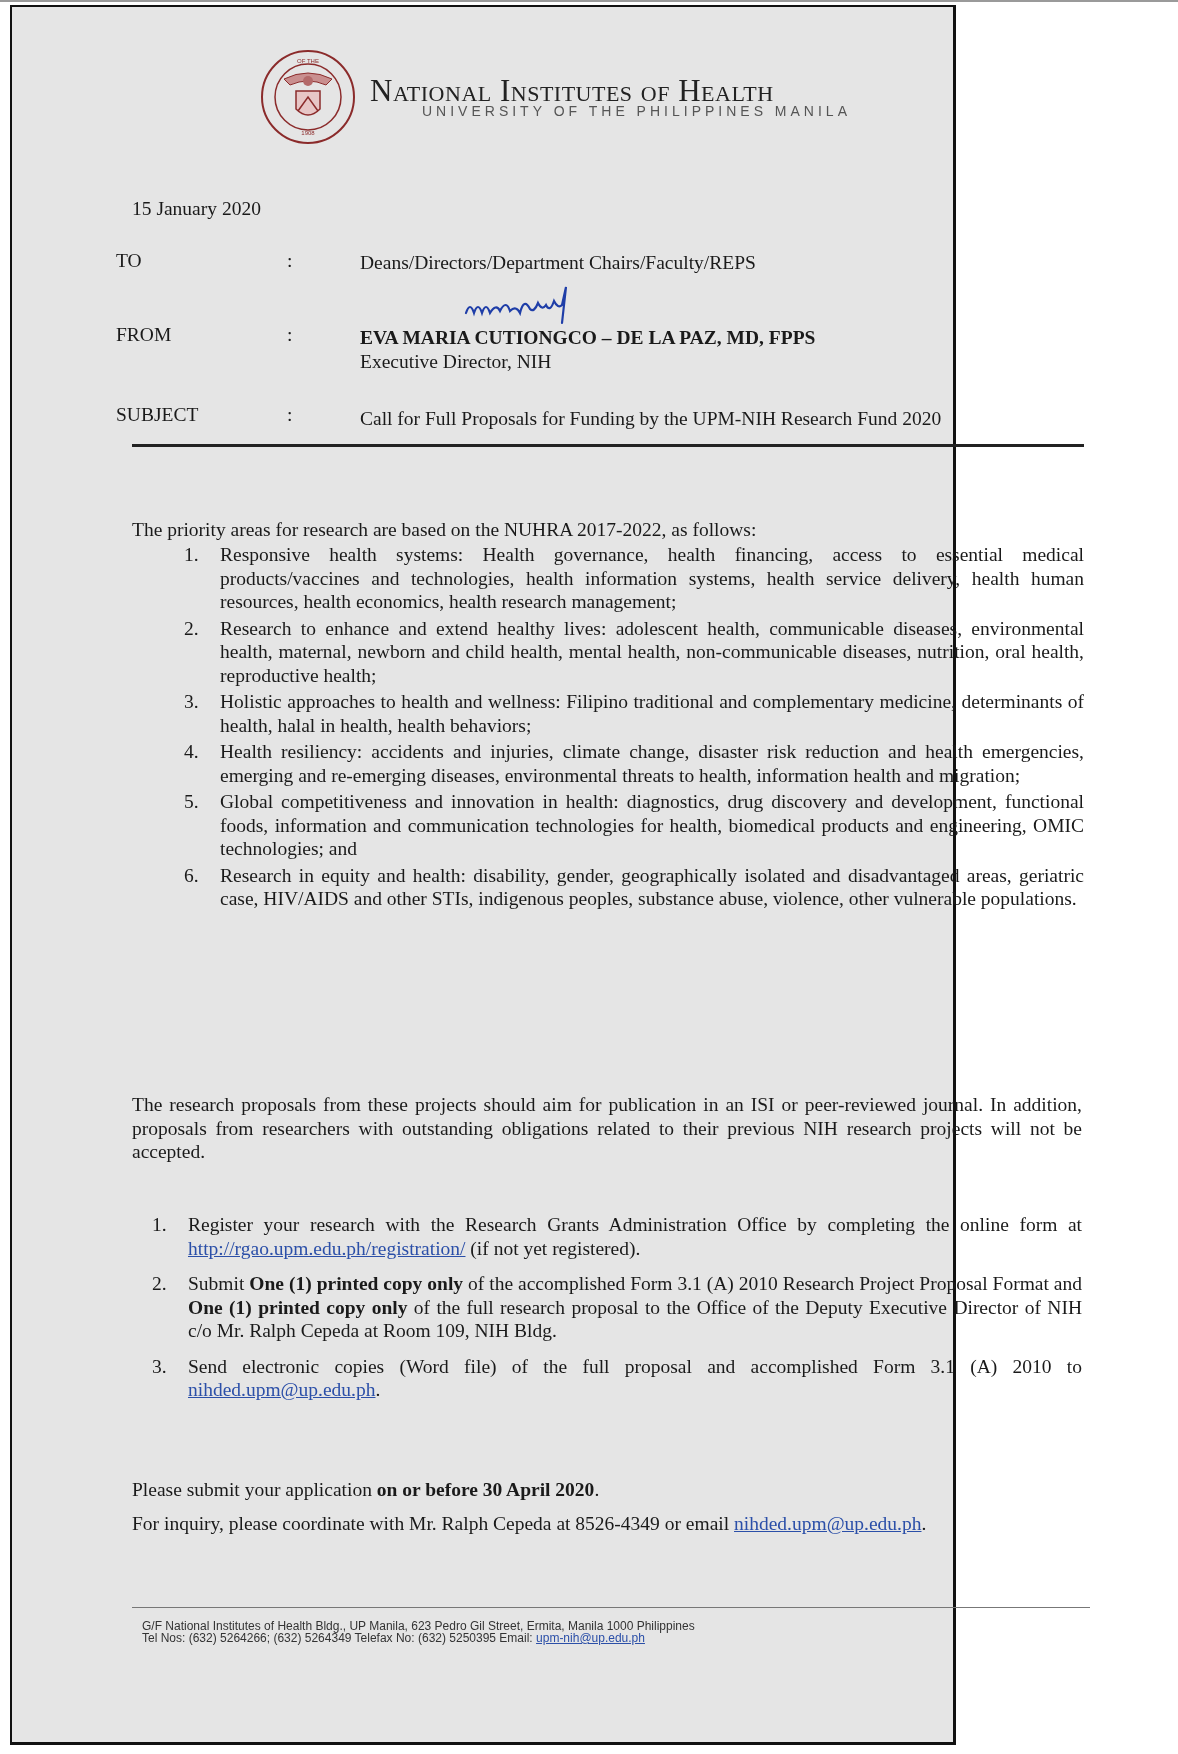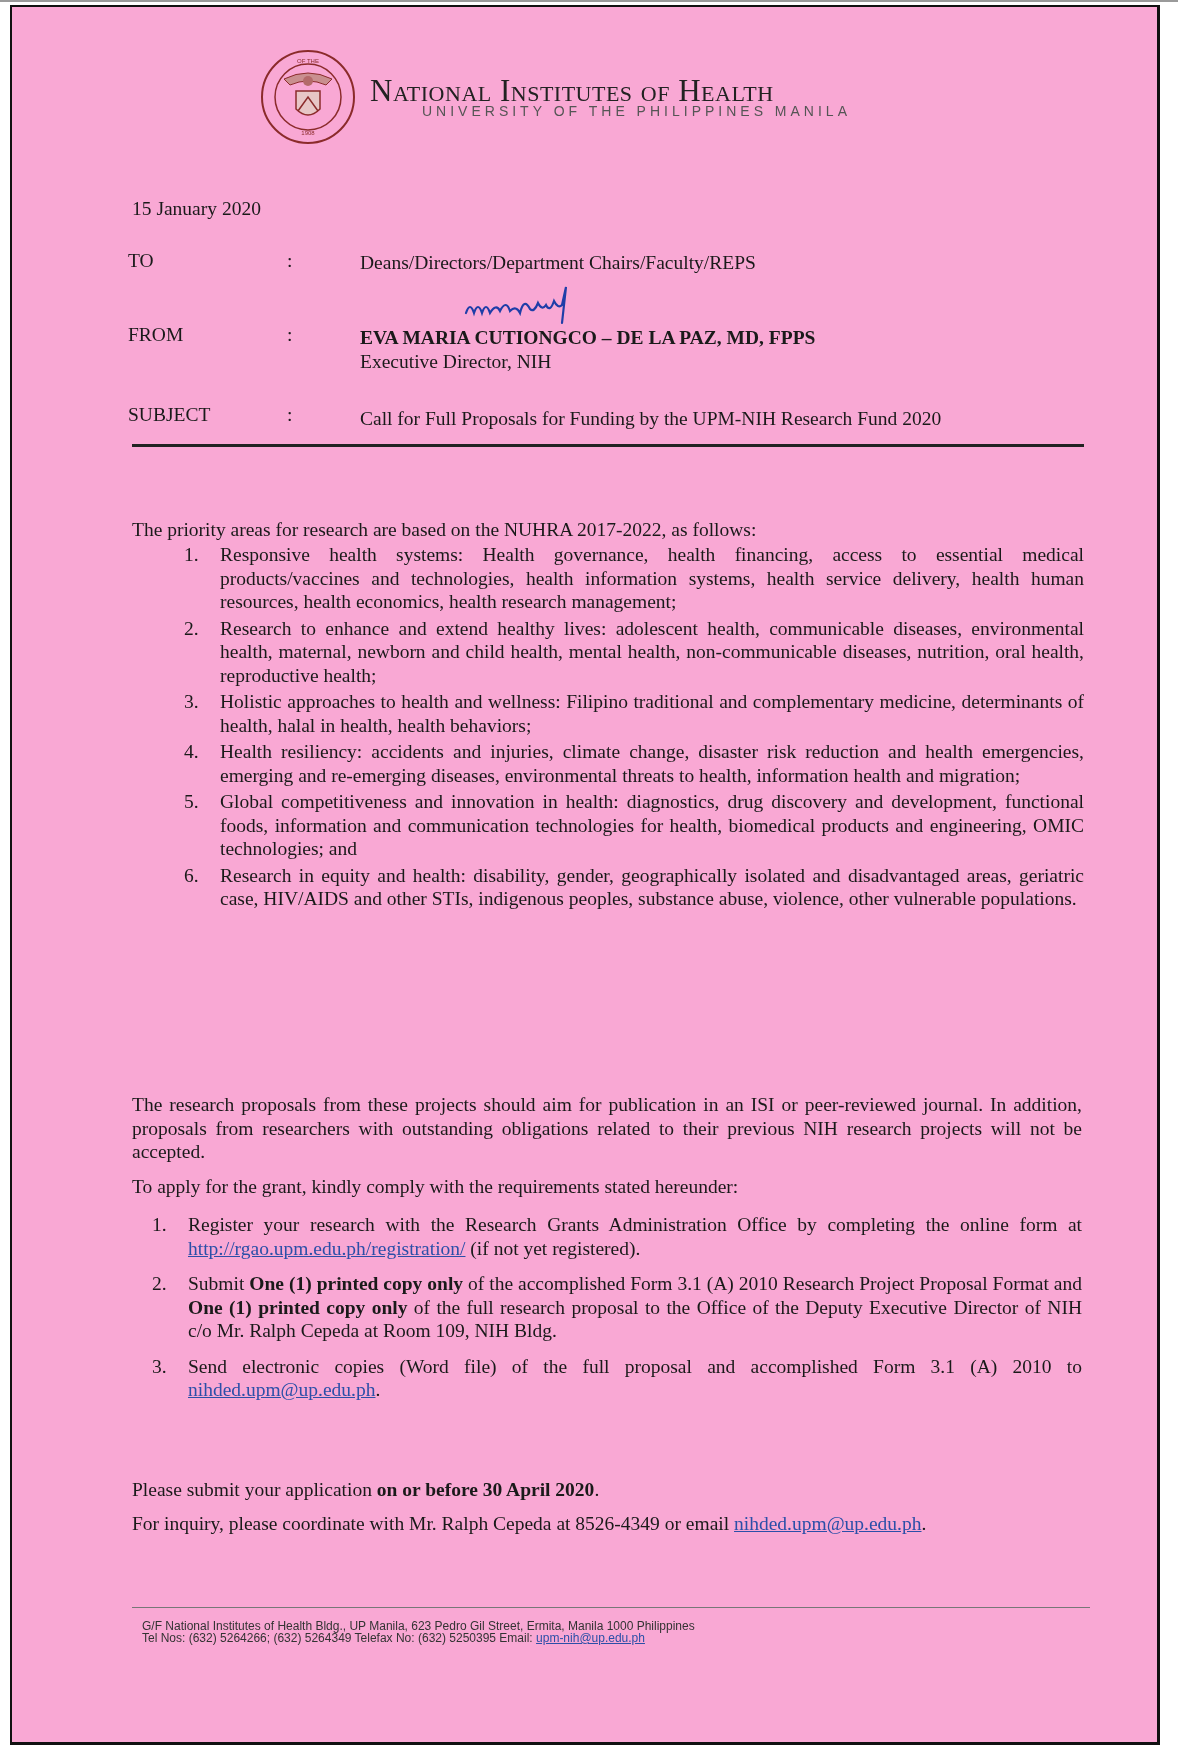--- a/index.html
+++ b/index.html
@@ -1,32 +1,32 @@
 <!DOCTYPE html>
 <html><head>
 <meta charset="utf-8">
 <style>
   html, body { margin: 0; padding: 0; background: #ffffff; }
   body { width: 1178px; height: 1754px; position: relative; overflow: hidden; }
   .topbar { position: absolute; left: 0; top: 0; width: 1178px; height: 2px; background: #9a9a9a; }
   .page {
-    position: absolute; left: 10px; top: 5px; width: 1150px; height: 1740px;
+    position: absolute; left: 10px; top: 5px; width: 946px; height: 1740px;
     border: 2px solid #111; border-right-width: 3px; border-bottom-width: 3px;
-    background: #f9a8d4; box-sizing: border-box;
+    background: #e5e5e5; box-sizing: border-box;
     font-family: "Liberation Serif", "DejaVu Serif", serif; color: #1a1a1a; padding-left: 48px;
   }
   .abs { position: absolute; }
   
   .seal { left: 248px; top: 42px; width: 96px; height: 96px; }
   .lh-title { left: 358px; top: 66px; font-size: 31px; letter-spacing: 0.5px; color: #222; font-variant: small-caps; white-space: nowrap; }
   .lh-sub { left: 400px; top: 96px; font-family: "Liberation Sans", "DejaVu Sans", sans-serif; font-size: 14px; letter-spacing: 4px; color: #555; white-space: nowrap; margin-left: 10px; }
 
   .txt { font-size: 19.5px; line-height: 23.5px; }
   .date { left: 120px; top: 190px; }
-  .hdr-label { left: 116px; }
+  .hdr-label { left: 104px; }
   .hdr-colon { left: 275px; }
   .hdr-val { left: 348px; white-space: nowrap; text-align: right; }
   .bold { font-weight: bold; }
   .signature { left: 450px; top: 276px; width: 130px; height: 44px; }
   .rule { left: 120px; top: 437px; width: 952px; height: 3px; background: #222; }
 
   .para { left: 120px; width: 950px; text-align: justify; }
   .olist { width: 900px; }
   .olist .item { position: relative; padding-left: 36px; text-align: justify; margin-bottom: 3px; }
   .olist .num { position: absolute; left: 0; top: 0; }
@@ -81,21 +81,20 @@
   <div class="abs txt olist" style="left:172px; top:536px;">
     <div class="item"><span class="num">1.</span><span>Responsive health systems: Health governance, health financing, access to essential medical products/vaccines and technologies, health information systems, health service delivery, health human resources, health economics, health research management;</span></div>
     <div class="item"><span class="num">2.</span><span>Research to enhance and extend healthy lives: adolescent health, communicable diseases, environmental health, maternal, newborn and child health, mental health, non-communicable diseases, nutrition, oral health, reproductive health;</span></div>
     <div class="item"><span class="num">3.</span><span>Holistic approaches to health and wellness: Filipino traditional and complementary medicine, determinants of health, halal in health, health behaviors;</span></div>
     <div class="item"><span class="num">4.</span><span>Health resiliency: accidents and injuries, climate change, disaster risk reduction and health emergencies, emerging and re-emerging diseases, environmental threats to health, information health and migration;</span></div>
     <div class="item"><span class="num">5.</span><span>Global competitiveness and innovation in health: diagnostics, drug discovery and development, functional foods, information and communication technologies for health, biomedical products and engineering, OMIC technologies; and</span></div>
     <div class="item"><span class="num">6.</span><span>Research in equity and health: disability, gender, geographically isolated and disadvantaged areas, geriatric case, HIV/AIDS and other STIs, indigenous peoples, substance abuse, violence, other vulnerable populations.</span></div>
   </div>
 
   <div class="abs txt para" style="top:1086px">The research proposals from these projects should aim for publication in an ISI or peer-reviewed journal. In addition, proposals from researchers with outstanding obligations related to their previous NIH research projects will not be accepted.</div>
-  <div class="abs txt para" style="top:1168px">To apply for the grant, kindly comply with the requirements stated hereunder:</div>
 
   <div class="abs txt olist" style="left:140px; top:1206px; width:930px;">
     <div class="item" style="margin-bottom:12px">
       <span class="num">1.</span><span>Register your research with the Research Grants Administration Office by completing the online form at </span><span class="link">http://rgao.upm.edu.ph/registration/</span><span> (if not yet registered).</span>
     </div>
     <div class="item" style="margin-bottom:12px">
       <span class="num">2.</span><span>Submit </span><span class="bold">One (1) printed copy only</span><span> of the accomplished Form 3.1 (A) 2010 Research Project Proposal Format and </span><span class="bold">One (1) printed copy only</span><span> of the full research proposal to the Office of the Deputy Executive Director of NIH c/o Mr. Ralph Cepeda at Room 109, NIH Bldg.</span>
     </div>
     <div class="item">
       <span class="num">3.</span><span>Send electronic copies (Word file) of the full proposal and accomplished Form 3.1 (A) 2010 to </span><span class="link">nihded.upm@up.edu.ph</span><span>.</span>

